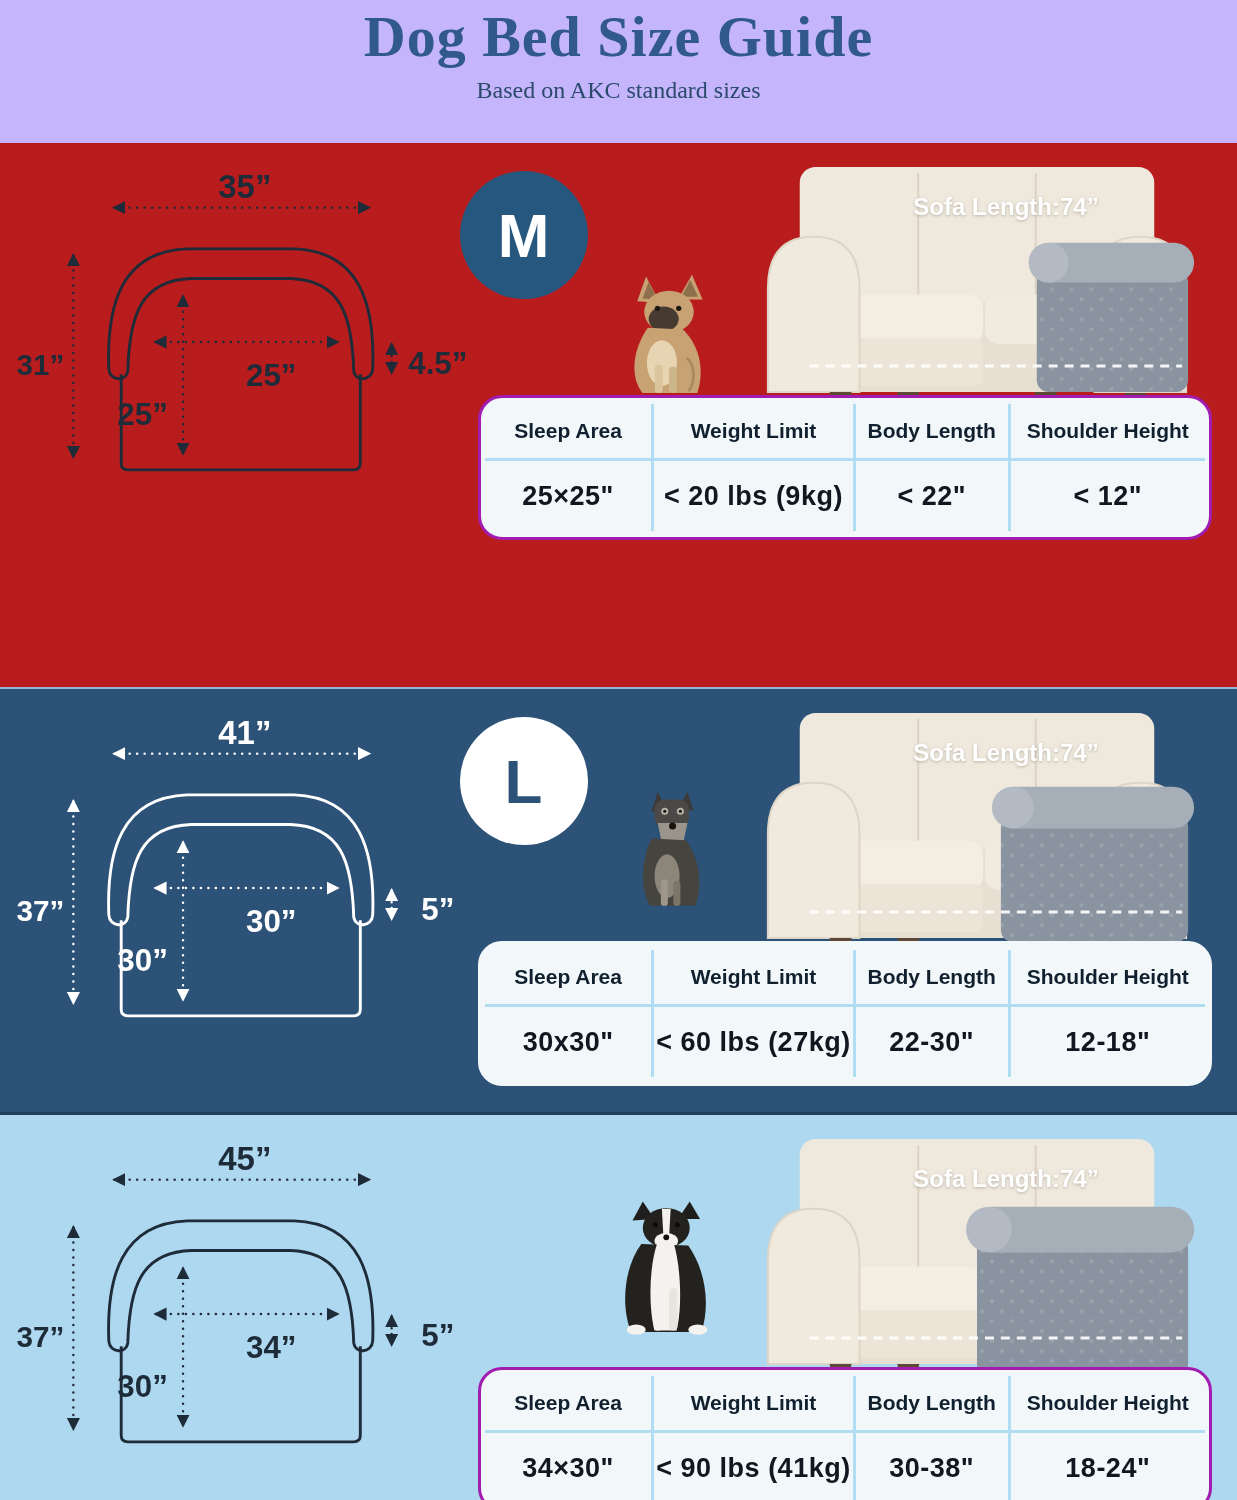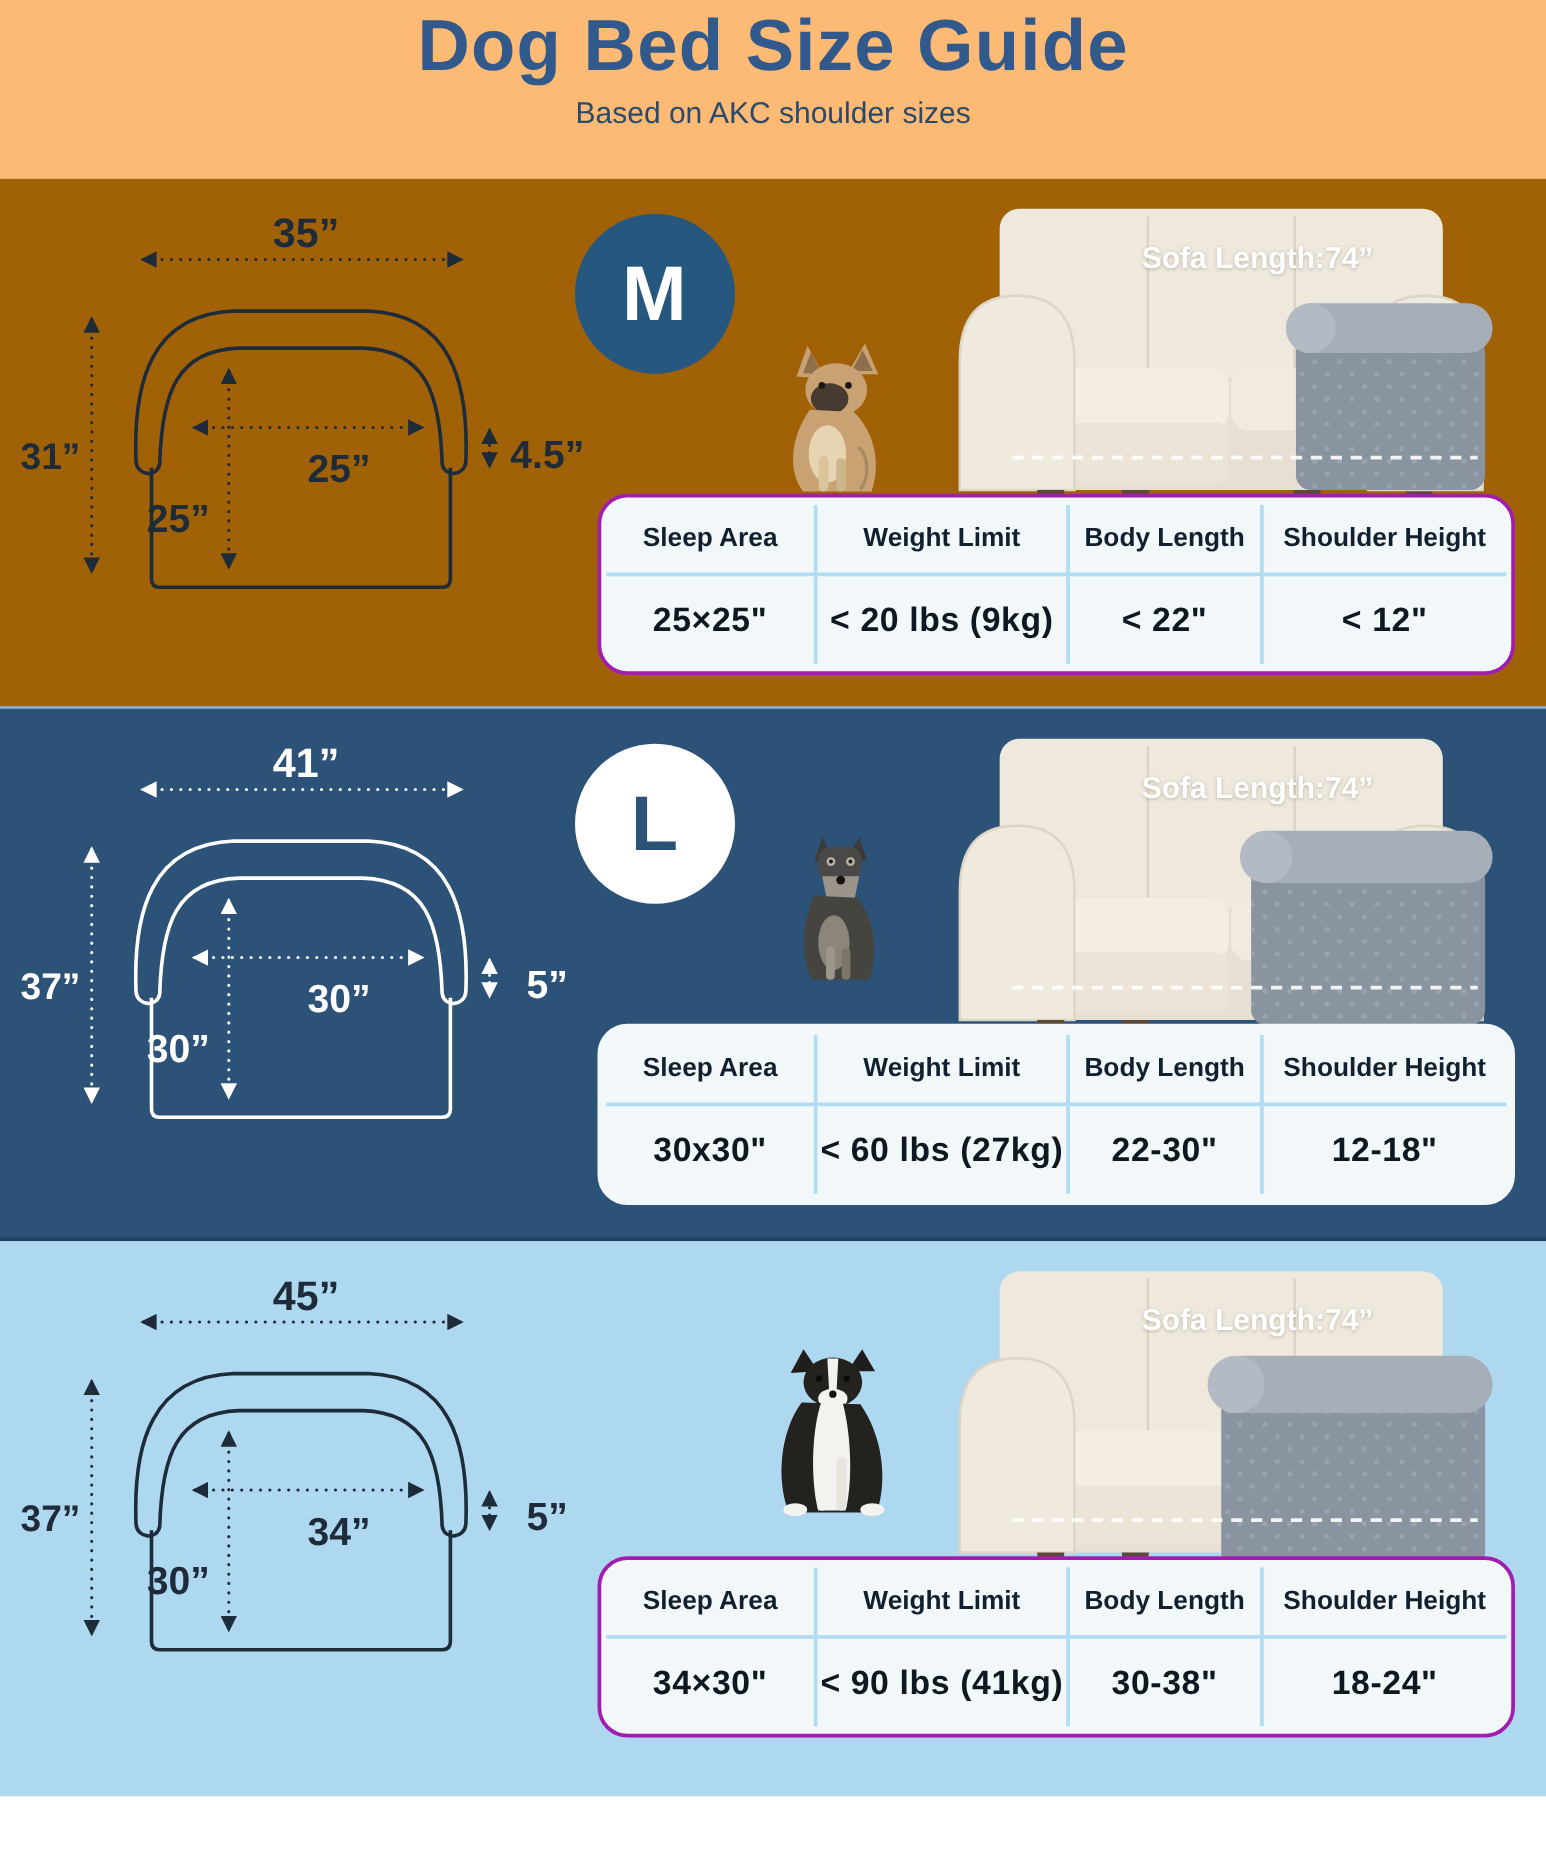--- a/index.html
+++ b/index.html
@@ -1,26 +1,26 @@
 <!DOCTYPE html>
 <html><head>
 <meta charset="utf-8">
 <style>
   html,body{margin:0;padding:0;}
   body{width:1237px;font-family:"Liberation Sans",sans-serif;}
   .poster{position:relative;width:1237px;height:1500px;background:#ffffff;overflow:hidden;}
 
   
-  .hdr{height:143px;background:#fdba74;text-align:center;box-sizing:border-box;padding-top:2px;}
+  .hdr{height:143px;background:#c4b5fd;text-align:center;box-sizing:border-box;padding-top:2px;font-family:Liberation Serif, serif;}
   .title{margin:4px 0 0;font-size:58px;line-height:62px;font-weight:800;color:#32598c;letter-spacing:1px;}
   .subtitle{margin:9px 0 0;font-size:24px;font-weight:500;color:#2b4a6b;}
 
   
   .size-section{position:relative;box-sizing:border-box;width:1237px;}
-  .sec-m{height:422px;background:#a16207;}
+  .sec-m{height:544px;background:#b91c1c;}
   .sec-l{height:428px;background:#2d5278;border-top:2px solid #8fb4d4;border-bottom:3px solid #20405f;}
   .sec-xl{height:444px;background:#aed8f0;}
 
   .diagram{position:absolute;left:14px;top:30px;width:470px;}
 
   .badge{position:absolute;left:460px;top:28px;width:128px;height:128px;border-radius:50%;
          background:#26577f;color:#ffffff;display:flex;align-items:center;justify-content:center;}
   .dark .badge{background:#ffffff;color:#2d5278;}
   .badge-label{font-size:62px;font-weight:700;letter-spacing:1px;}
   .badge-xl .badge-label{font-size:52px;}
@@ -48,21 +48,21 @@
   .note{height:63px;background:#2c4f76;border-top:2px solid #8fb9dc;box-sizing:border-box;
         display:flex;align-items:center;justify-content:center;color:#ffffff;font-size:21px;font-weight:700;}
 </style>
 </head>
 <body>
 
 <div class="poster">
 
   <div class="hdr">
     <h1 class="title">Dog Bed Size Guide</h1>
-    <p class="subtitle">Based on AKC shoulder sizes</p>
+    <p class="subtitle">Based on AKC standard sizes</p>
   </div>
 
   <section class="size-section sec-m light">
     <div class="diagram"><svg viewBox="0 0 570 375" width="100%">
   <defs>
     <marker id="ah0" markerWidth="16" markerHeight="16" refX="13" refY="8" orient="auto-start-reverse" markerUnits="userSpaceOnUse">
       <path d="M0 0 L16 8 L0 16 Z" fill="#1e2b38"></path>
     </marker>
   </defs>
   <g stroke="#1e2b38" stroke-width="3" fill="none" stroke-linecap="round">

